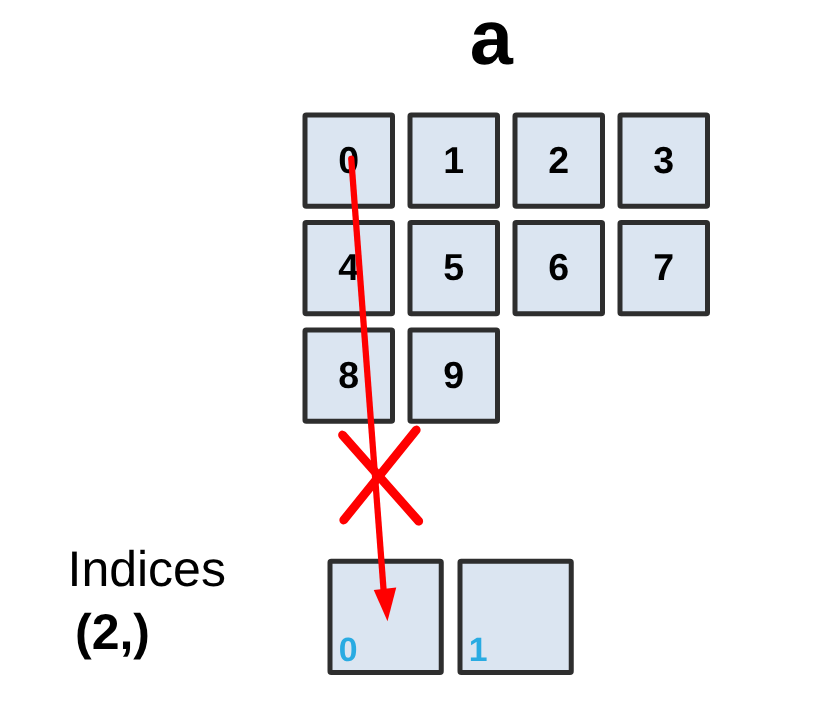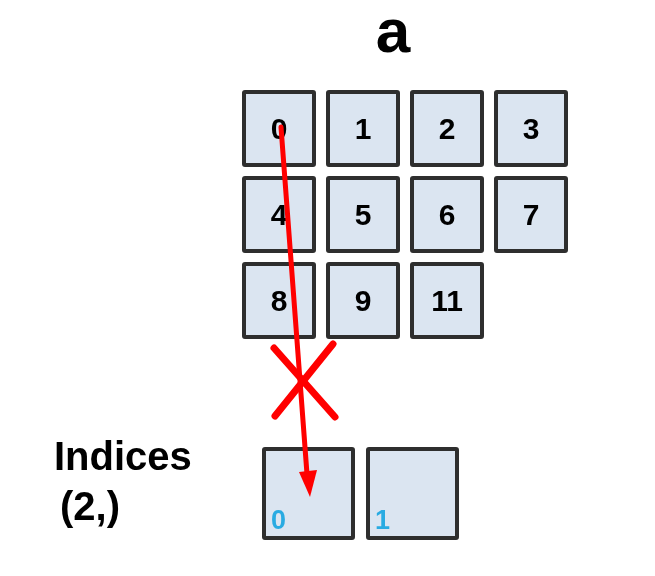--- a/index.html
+++ b/index.html
@@ -46,21 +46,21 @@
     justify-content: center;
     font-size: 30px;
     font-weight: 700;
     color: #000000;
   }
   .indices-line1 {
     position: absolute;
     left: 54px;
     top: 434px;
     font-size: 40px;
-    font-weight: 700;
+    font-weight: 400;
     color: #000000;
     line-height: 1.1;
   }
   .indices-line2 {
     position: absolute;
     left: 60px;
     top: 484px;
     font-size: 40px;
     font-weight: 700;
     color: #000000;
@@ -111,21 +111,20 @@
     <div class="cell">0</div>
     <div class="cell">1</div>
     <div class="cell">2</div>
     <div class="cell">3</div>
     <div class="cell">4</div>
     <div class="cell">5</div>
     <div class="cell">6</div>
     <div class="cell">7</div>
     <div class="cell">8</div>
     <div class="cell">9</div>
-    <div class="cell">11</div>
   </div>
 
   <div class="indices-line1">Indices</div>
   <div class="indices-line2">(2,)</div>
 
   <div class="result">
     <div class="rbox">
       <span class="idx">0</span>
     </div>
     <div class="rbox">

